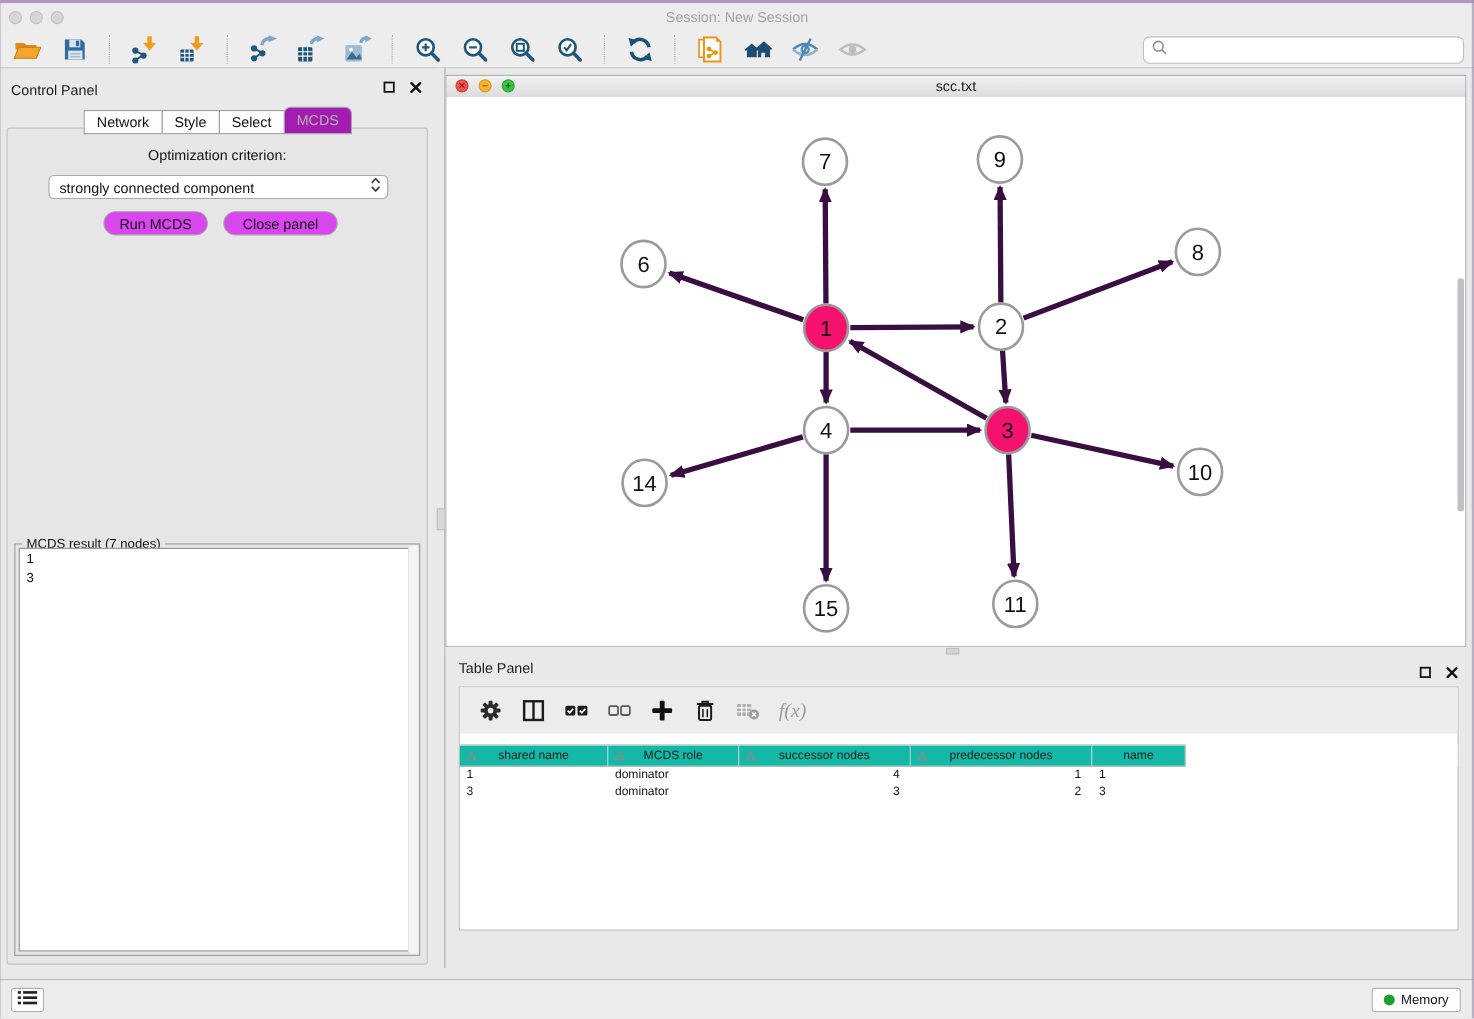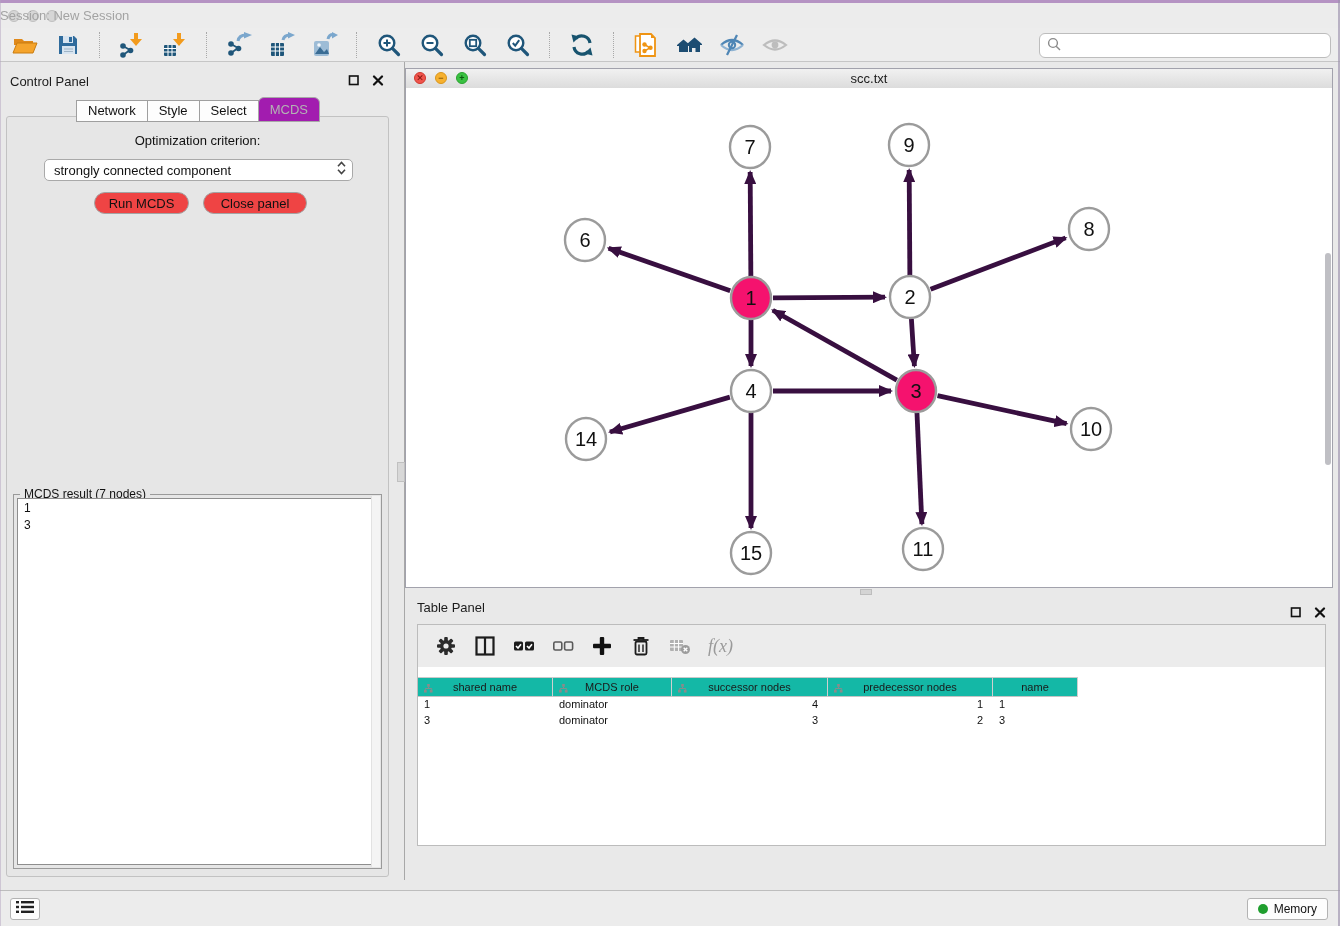--- a/index.html
+++ b/index.html
@@ -7,21 +7,21 @@
        font-family:"Liberation Sans","DejaVu Sans",sans-serif;-webkit-font-smoothing:antialiased;}
   .abs{position:absolute;}
   
   .top-strip{left:0;top:0;width:100%;height:3px;background:#b593c3;}
   .right-edge{right:0;top:0;width:2px;height:100%;background:#9d92ad;opacity:.65;}
   .left-edge{left:0;top:0;width:1px;height:100%;background:#b3a4bf;opacity:.5;}
   
   .titlebar{left:0;top:3px;width:100%;height:25px;background:#ececec;display:flex;align-items:center;}
   .tl-dots{display:flex;gap:7px;padding-left:8px;}
   .tl-dot{width:12px;height:12px;border-radius:50%;background:#d6d6d6;border:1px solid #c0c0c0;box-sizing:border-box;}
-  .win-title{position:absolute;left:0;right:0;text-align:left;font-size:13px;color:#a3a3a3;}
+  .win-title{position:absolute;left:0;right:0;text-align:center;font-size:13px;color:#a3a3a3;}
   
   .toolbar{left:0;top:28px;width:100%;height:34px;background:#ededed;border-bottom:1px solid #c6c6c6;
            display:flex;align-items:center;padding-left:10px;gap:13px;box-sizing:border-box;}
   .tbtn{width:30px;height:30px;display:flex;align-items:center;justify-content:center;cursor:default;flex:0 0 auto;}
   .tsep{width:1px;height:26px;border-left:1px dotted #a9a9a9;margin:0 3px;flex:0 0 auto;}
   .search-box{right:9px;top:33px;width:292px;height:25px;background:#fff;border:1px solid #bdbdbd;border-radius:6px;
               display:flex;align-items:center;padding-left:7px;box-sizing:border-box;gap:5px;}
   .search-input{border:none;outline:none;flex:1;font-size:12px;background:transparent;height:18px;}
   
   .control-panel{left:0;top:62px;width:396px;height:818px;}
@@ -29,21 +29,21 @@
   .cp-title{font-size:13px;color:#1c1c1c;}
   .panel-icons{margin-left:auto;display:flex;gap:12px;align-items:center;}
   .cp-tabs{position:relative;margin-left:77px;margin-top:6px;display:flex;align-items:flex-end;z-index:2;height:22px;}
   .cptab{background:#fdfdfd;border:1px solid #9f9f9f;color:#111;font-size:13px;padding:2px 11px 3px;margin-left:-1px;cursor:default;}
   .cptab.active{background:#a21caf;color:#b3b3b3;border-radius:6px 6px 0 0;padding:4px 11px 4px;border-color:#a8a8a8;}
   .cp-pane{position:absolute;left:6px;top:54px;width:383px;height:761px;background:#e6e6e6;border:1px solid #c2c2c2;border-radius:3px;box-sizing:border-box;}
   .opt-label{position:absolute;top:16px;left:0;width:100%;text-align:center;font-size:13px;color:#111;}
   .dropdown{position:absolute;left:37px;top:42px;width:309px;height:22px;background:#fff;border:1px solid #a9a9a9;border-radius:5px;
             display:flex;align-items:center;box-sizing:border-box;padding:0 6px 0 9px;}
   .dropdown-value{font-size:13px;color:#111;flex:1;white-space:nowrap;overflow:hidden;}
-  .cp-btn{position:absolute;top:75px;height:22px;background:#ef4444;border:1px solid #a3a3a3;border-radius:11px;font-size:13px;color:#111;
+  .cp-btn{position:absolute;top:75px;height:22px;background:#d946ef;border:1px solid #a3a3a3;border-radius:11px;font-size:13px;color:#111;
           display:flex;align-items:center;justify-content:center;box-sizing:border-box;cursor:default;}
   .btn-run{left:87px;width:95px;}
   .btn-close{left:196px;width:104px;}
   .result-group{position:absolute;left:6px;top:377px;right:6px;bottom:7px;border:1px solid #9a9a9a;}
   .result-legend{position:absolute;top:-8px;left:6px;background:#e6e6e6;padding:0 4px;font-size:12px;color:#111;}
   .result-text{position:absolute;left:3px;right:3px;top:3px;bottom:3px;background:#fff;border:1px solid #8e8e8e;
                font-size:12px;line-height:17px;padding:1px 6px;white-space:pre;color:#111;overflow:hidden;}
   .result-scroll{position:absolute;right:1px;top:1px;bottom:1px;width:8px;background:#f4f4f4;border-left:1px solid #e2e2e2;}
   
   .splitter-v{left:396px;top:62px;width:9px;height:818px;background:#e9e9e9;}

